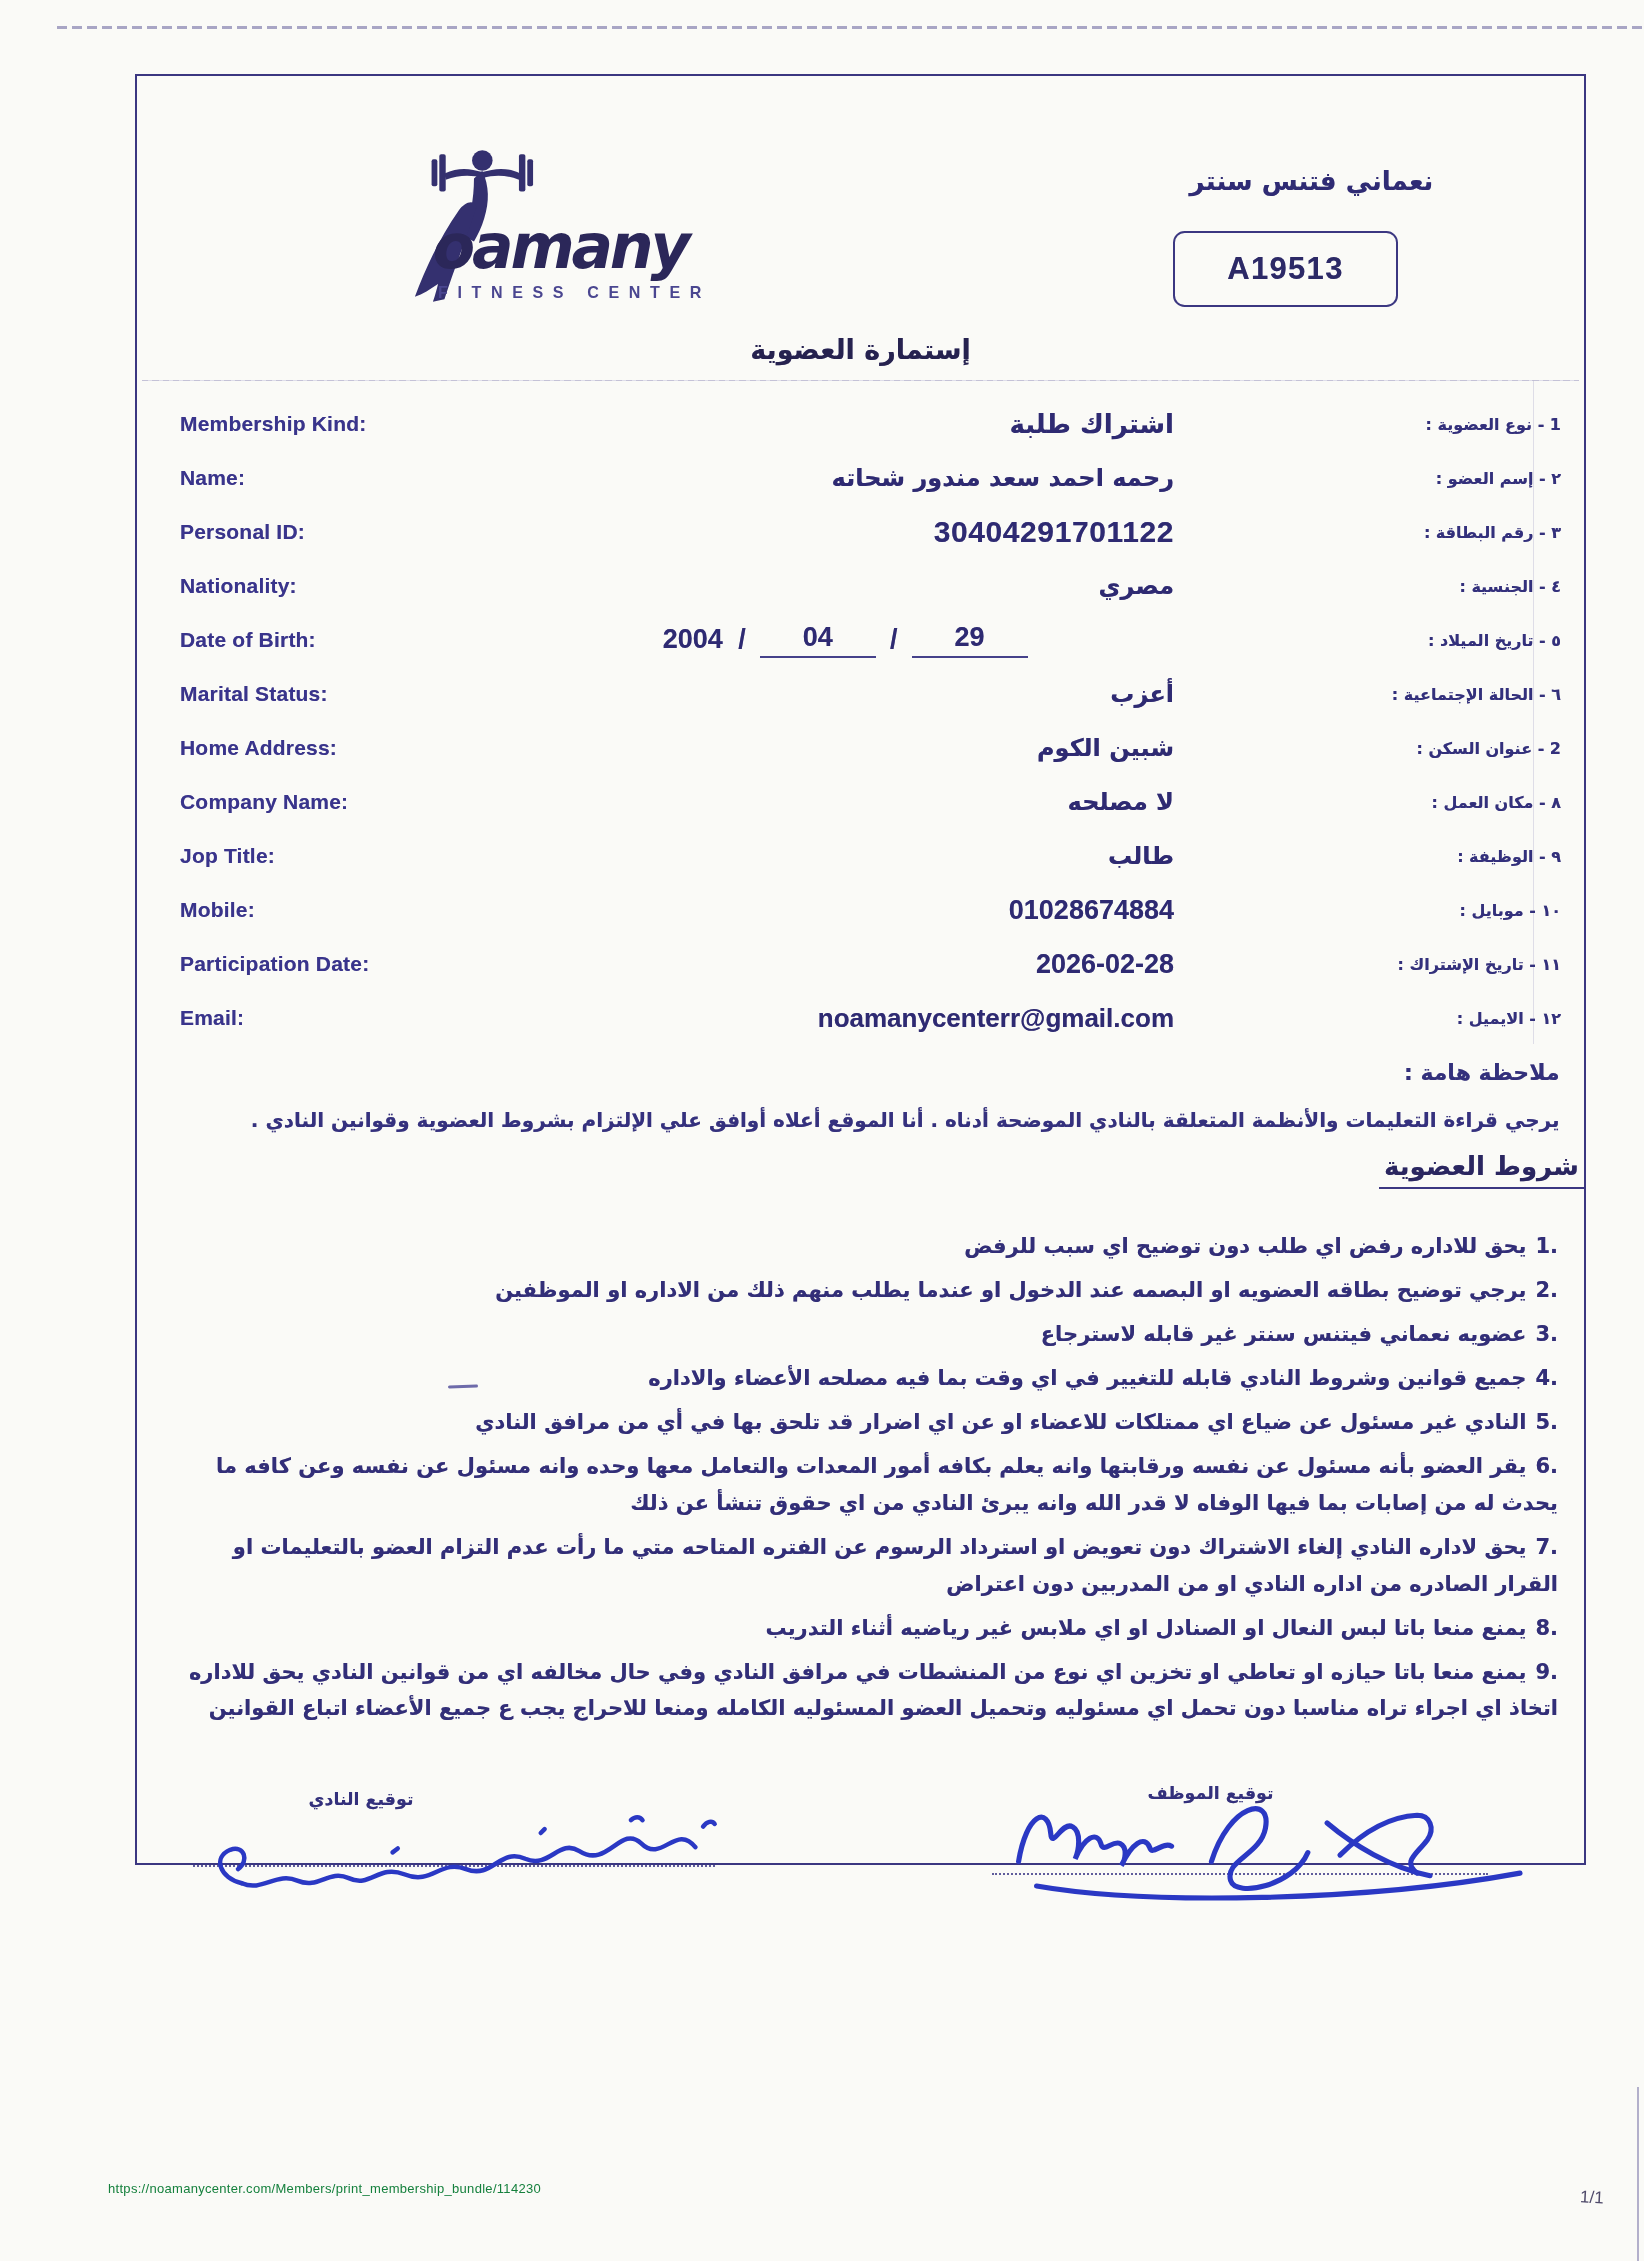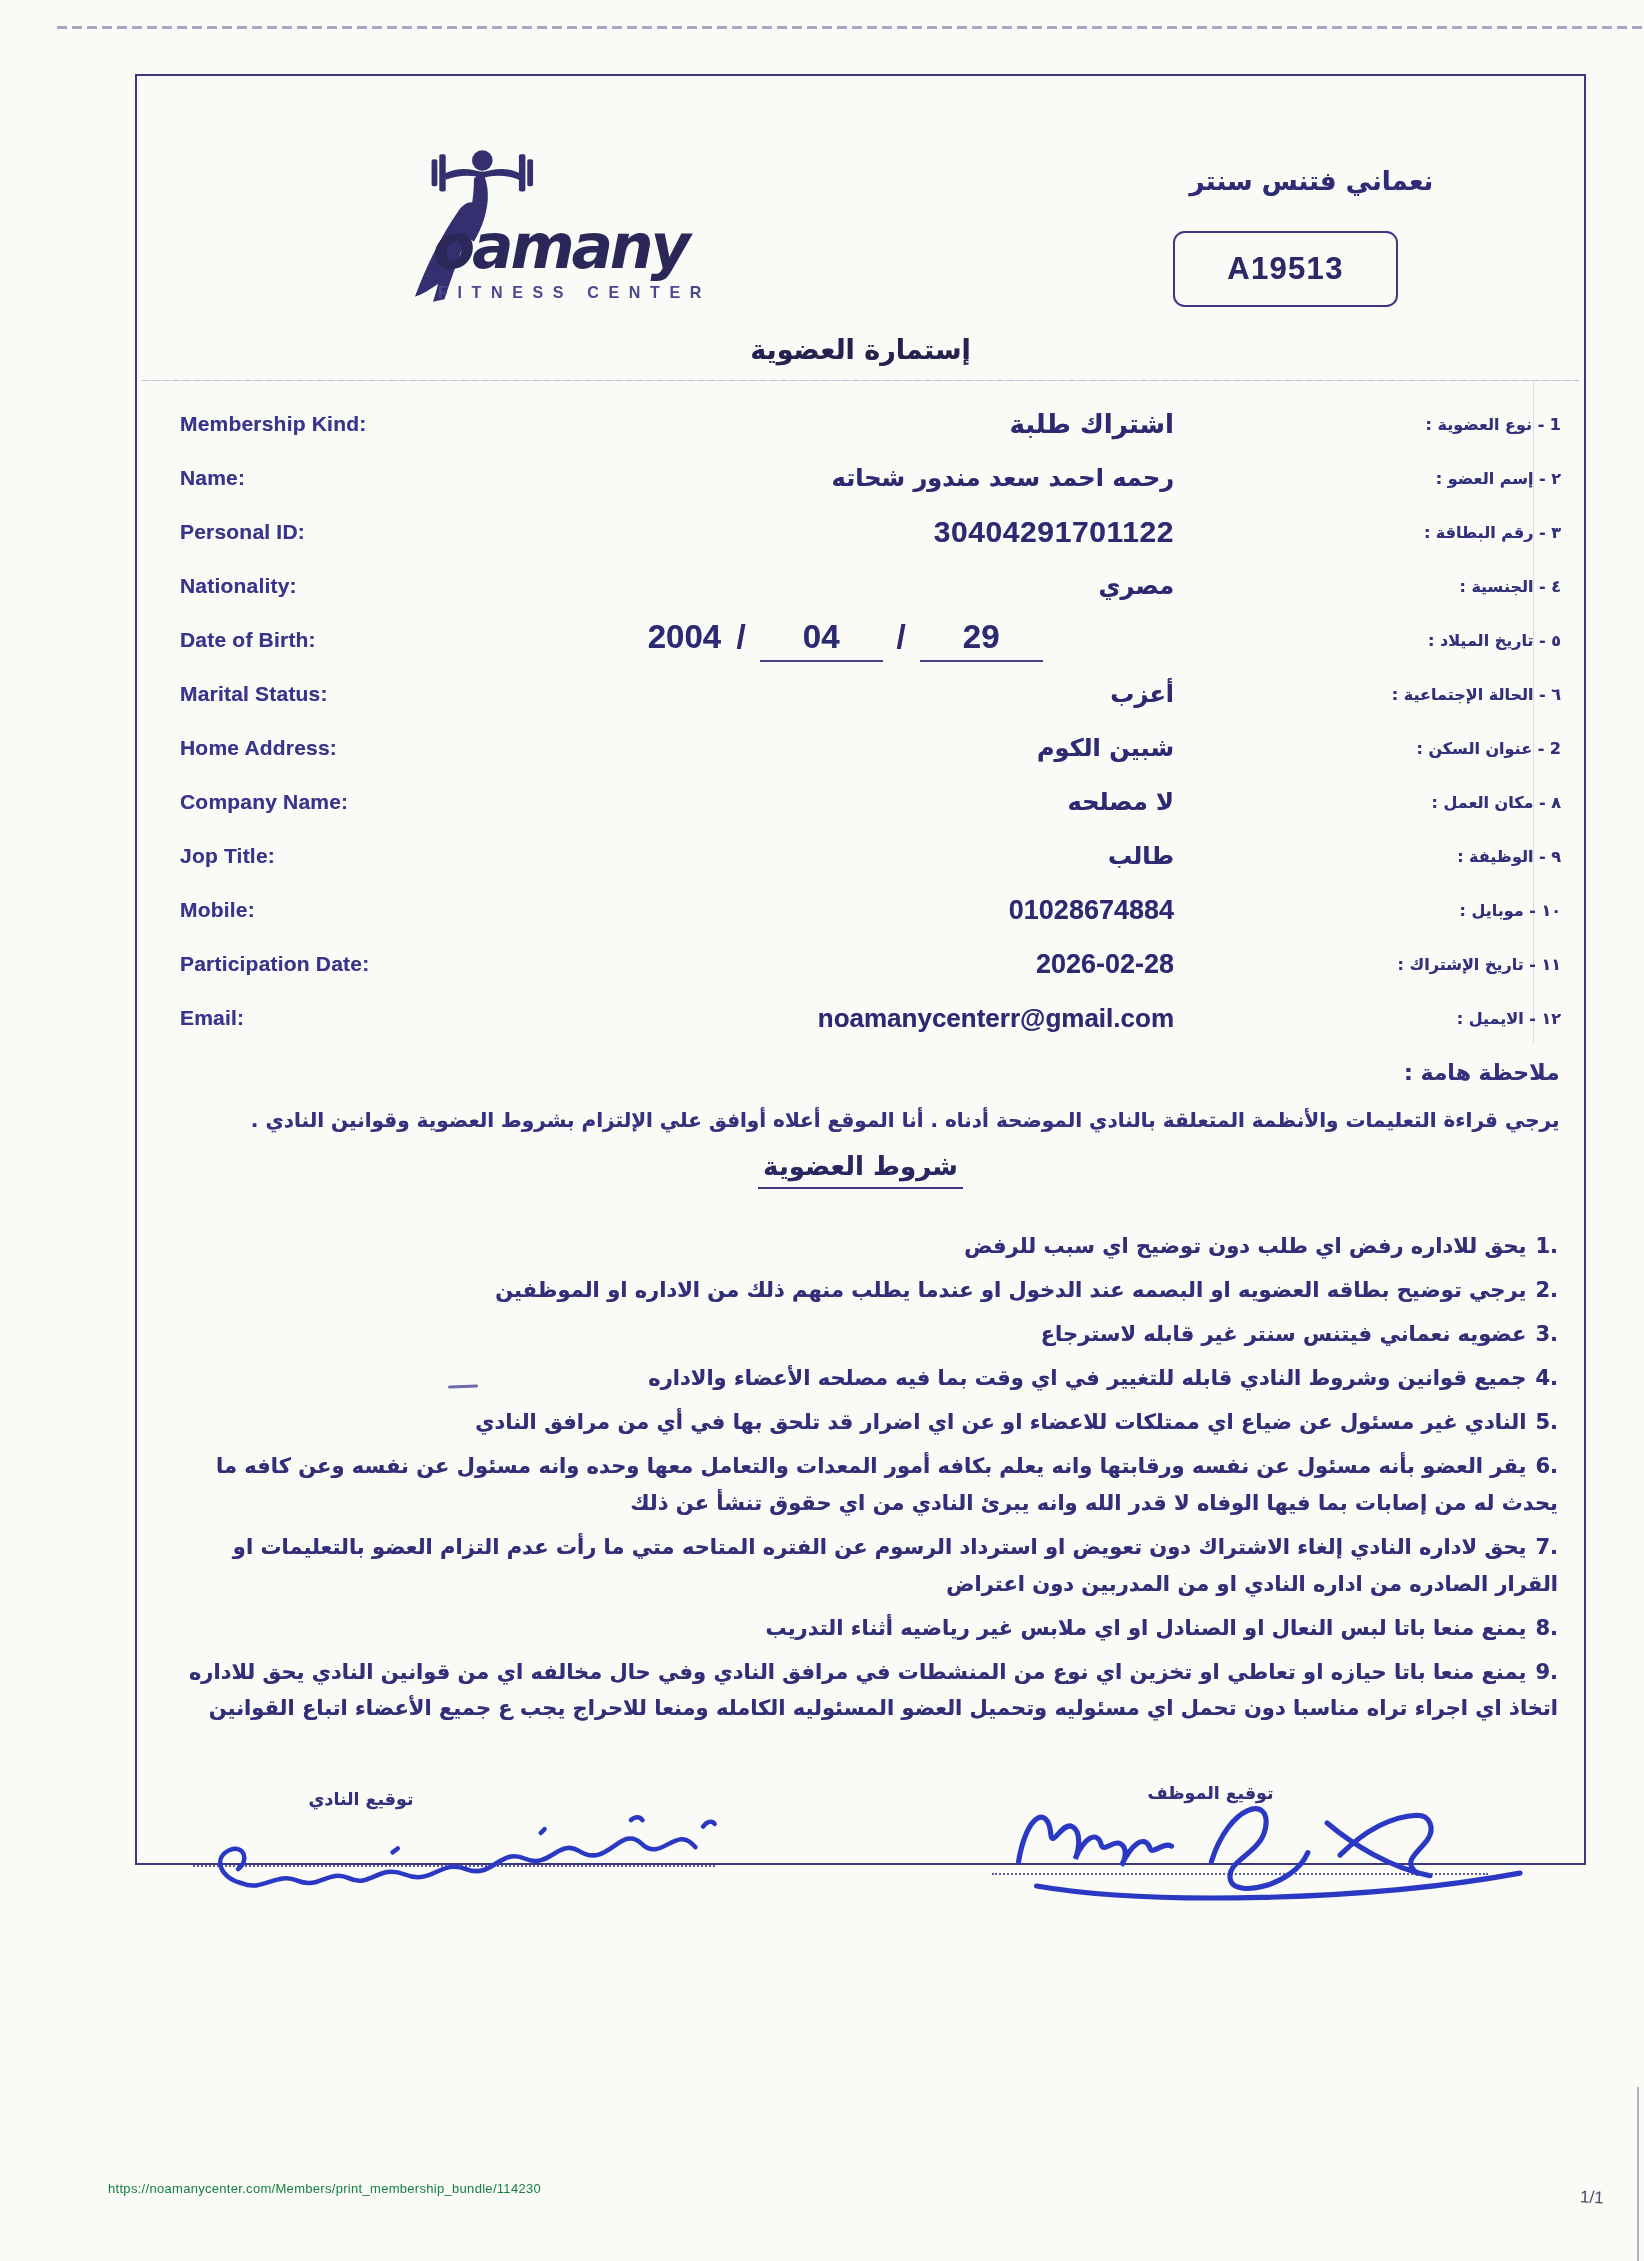--- a/index.html
+++ b/index.html
@@ -40,31 +40,31 @@
   
   .rows{ position:absolute; left:43px; right:23px; top:321px;}
   .frow{ display:grid; grid-template-columns:335px 1fr 387px; align-items:center; height:54px;}
   .frow .en{ font-family:"Liberation Sans", sans-serif; font-size:21px; font-weight:700;
     color:#39348c; letter-spacing:0.2px; text-align:left;}
   .frow .val{ text-align:right; font-size:24px; font-weight:bold; color:#2e2a72; direction:rtl;}
   .frow .val.latin{ direction:ltr; font-family:"Liberation Sans", sans-serif;}
   .frow .val.big-num{ font-size:30px; letter-spacing:0.6px;}
   .frow .val.num{ font-size:27px;}
   .frow .ar{ direction:rtl; text-align:right; font-size:16px; font-weight:bold; color:#33307c;}
-  .dob{ display:flex; justify-content:center; align-items:flex-start; gap:0;
-    font-family:"Liberation Sans", sans-serif; font-size:33px; font-weight:bold; color:#2e2a72;}
+  .dob{ display:flex; justify-content:center; align-items:center; gap:0;
+    font-family:"Liberation Sans", sans-serif; font-size:27px; font-weight:bold; color:#2e2a72;}
   .dob .part{ padding:0 7.7px;}
   .dob .u{ border-bottom:2.6px solid #45418a; padding:0 43px 3.9px 43px; margin:0 6.4px;}
 
   
   .note-h{ position:absolute; right:24.5px; top:984px; font-size:22px; font-weight:bold;
     color:#33307c; direction:rtl;}
   .note-b{ position:absolute; right:24.5px; left:39px; top:1032px; font-size:20px; font-weight:bold;
     color:#35317e; direction:rtl; text-align:right;}
-  .terms-title{ position:absolute; left:0; top:1075px; width:100%; text-align:center; direction:rtl;}
+  .terms-title{ position:absolute; left:0; top:1075px; width:100%; direction:rtl;}
   .terms-title span{ font-size:26px; font-weight:bold; color:#2a2660;
     border-bottom:2.6px solid #3b3781; padding:0 5.2px 6.4px 5.2px;}
   .terms{ position:absolute; left:41px; right:26px; top:1152px; direction:rtl;
     font-size:21px; font-weight:700; color:#322e78; line-height:1.76; text-align:right;}
   .term{ margin-bottom:7px;}
   .term .tnum{ margin-left:9px; unicode-bidi:embed;}
 
   
   .sig-label{ position:absolute; font-size:17.4px; font-weight:bold; color:#33307c;
     direction:rtl; text-align:center;}

